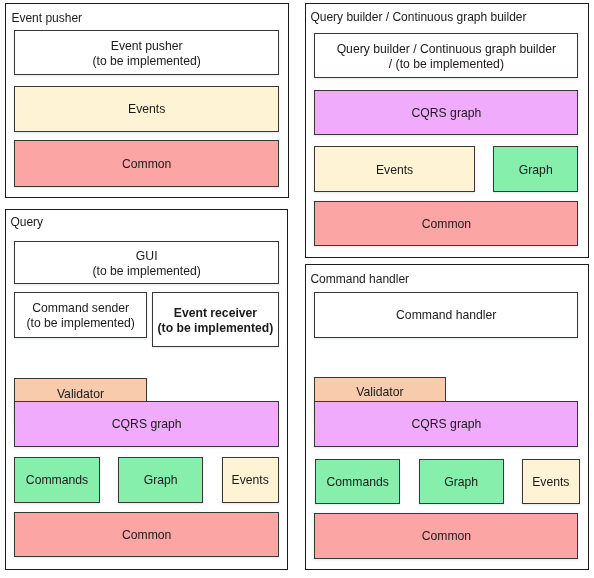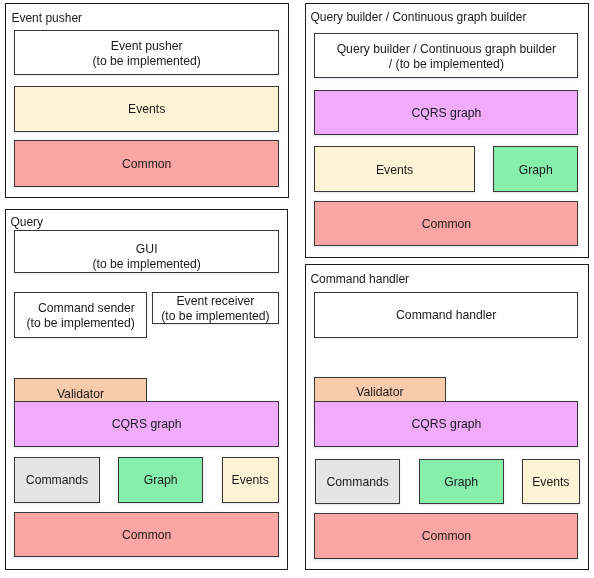--- a/index.html
+++ b/index.html
@@ -18,35 +18,35 @@
        display:flex;align-items:center;justify-content:center;text-align:center;
        font-size:12.2px;line-height:15px;color:#1a1a1a;padding-top:2px;
        box-shadow:0 1px 2px rgba(150,170,200,.30);}
   .box > span{display:block;}
 
   
   .white{background:#ffffff;}
   .yellow{background:#fef3d5;}
   .green{background:#fca5a5;}
   .grey{background:#f0abfc;}
-  .cyan{background:#e5e5e5;}
+  .cyan{background:#86efac;}
   .lavender{background:#86efac;align-items:center;}
   .peach{background:#f8cbad;margin-top:32px;}
 
   
   .p-event-pusher{left:5px;top:3px;width:283.6px;height:194.5px;}
   .pt-event-pusher{left:11.4px;top:12.0px;}
   .b-event-pusher-0{left:14.4px;top:30px;width:264.6px;height:45px;}
   .b-event-pusher-1{left:14.4px;top:86px;width:264.6px;height:45.5px;}
   .b-event-pusher-2{left:14.4px;top:140px;width:264.6px;height:46.5px;}
   .p-client{left:5.4px;top:209px;width:282.6px;height:361px;}
   .pt-client{left:10.4px;top:216.2px;}
-  .b-client-0{left:14.4px;top:230px;width:264.6px;height:43px;align-items:flex-end;}
-  .b-client-1{left:14.4px;top:292px;width:132.6px;height:45.5px;text-align:right;}
-  .b-client-2{left:152.3px;top:292px;width:126.3px;height:32px;}
+  .b-client-0{left:14.4px;top:241px;width:264.6px;height:43px;}
+  .b-client-1{left:14.4px;top:292px;width:132.6px;height:45.5px;}
+  .b-client-2{left:152.3px;top:292px;width:126.3px;height:55px;font-weight:bold;}
   .b-client-3{left:14.4px;top:346px;width:132.2px;height:45.5px;}
   .b-client-4{left:14.4px;top:401px;width:264.6px;height:45.5px;}
   .b-client-5{left:14.4px;top:457px;width:85.2px;height:45.5px;}
   .b-client-6{left:118.1px;top:457px;width:85px;height:45.5px;}
   .b-client-7{left:221.5px;top:457px;width:57.4px;height:45.5px;}
   .b-client-8{left:14.4px;top:512px;width:264.6px;height:45px;}
   .p-query-builder{left:304.6px;top:3px;width:284px;height:254.5px;}
   .pt-query-builder{left:310.4px;top:10.8px;}
   .b-query-builder-0{left:314.3px;top:33.4px;width:264.2px;height:45px;}
   .b-query-builder-1{left:314.3px;top:90px;width:264.2px;height:44.5px;}

